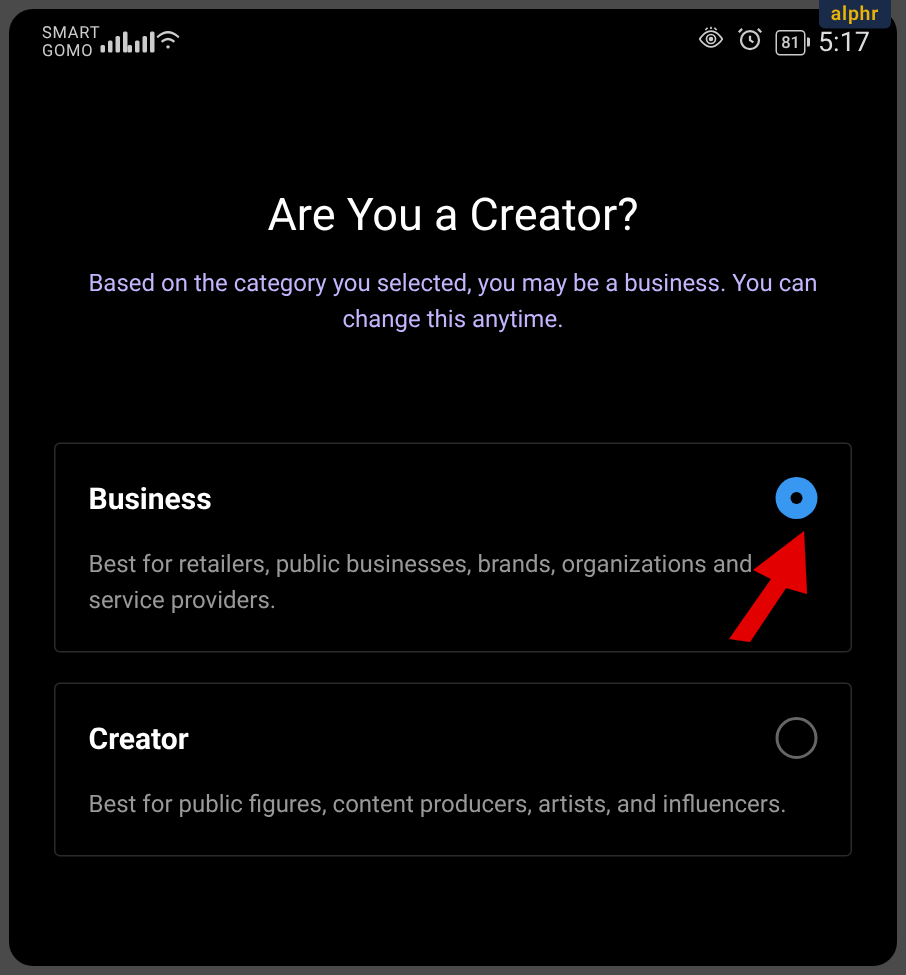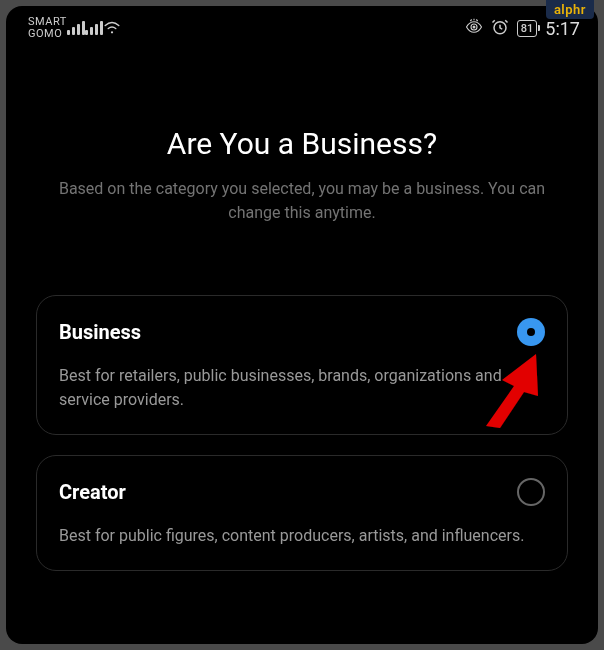--- a/index.html
+++ b/index.html
@@ -115,30 +115,30 @@
       padding: 80px 30px 30px 30px;
     }
     .title {
       color: #fff;
       font-size: 30px;
       font-weight: 400;
       text-align: center;
       margin-bottom: 16px;
     }
     .subtitle {
-      color: #737373;
+      color: #c4b5fd;
       font-size: 16px;
       text-align: center;
       line-height: 1.5;
       margin-bottom: 70px;
       padding: 0 10px;
     }
     .option-card {
       border: 1px solid #2a2a2a;
-      border-radius: 20px;
+      border-radius: 4px;
       padding: 22px 22px;
       margin-bottom: 20px;
       position: relative;
       cursor: pointer;
     }
     .option-header {
       display: flex;
       justify-content: space-between;
       align-items: center;
       margin-bottom: 18px;
@@ -230,21 +230,21 @@
         </svg>
       </div>
       <div class="battery">
         <span>81</span>
       </div>
       <div class="clock">5:17</div>
     </div>
   </div>
 
   <div class="content">
-    <h1 class="title">Are You a Business?</h1>
+    <h1 class="title">Are You a Creator?</h1>
     <p class="subtitle">Based on the category you selected, you may be a business. You can change this anytime.</p>
 
     <div class="option-card">
       <div class="option-header">
         <div class="option-title">Business</div>
         <div class="radio selected"></div>
       </div>
       <div class="option-desc">Best for retailers, public businesses, brands, organizations and service providers.</div>
     </div>
 

